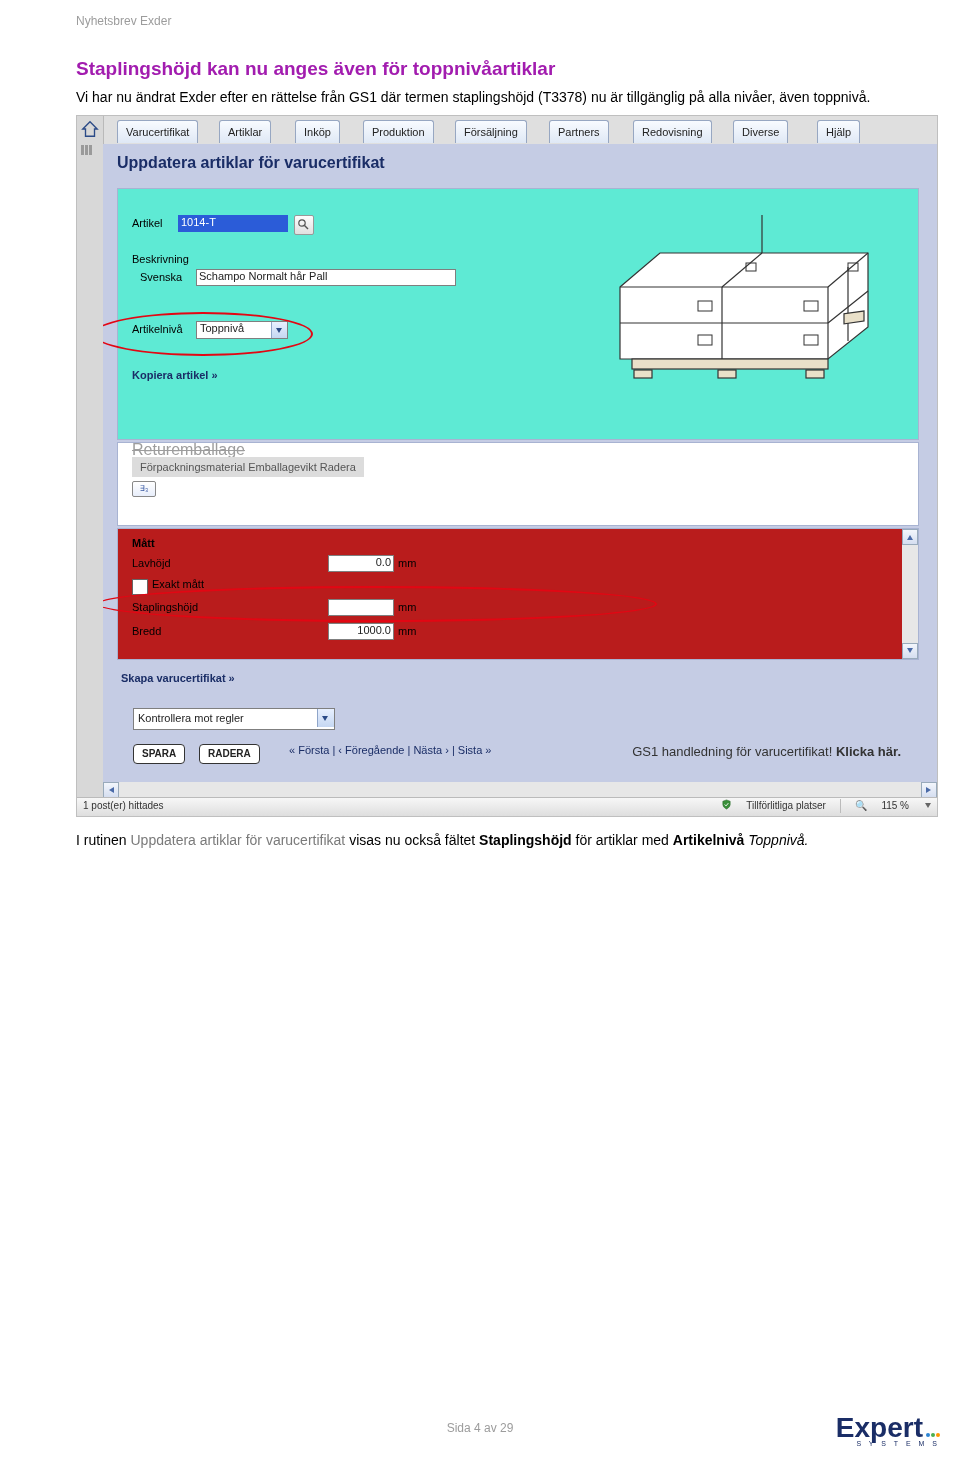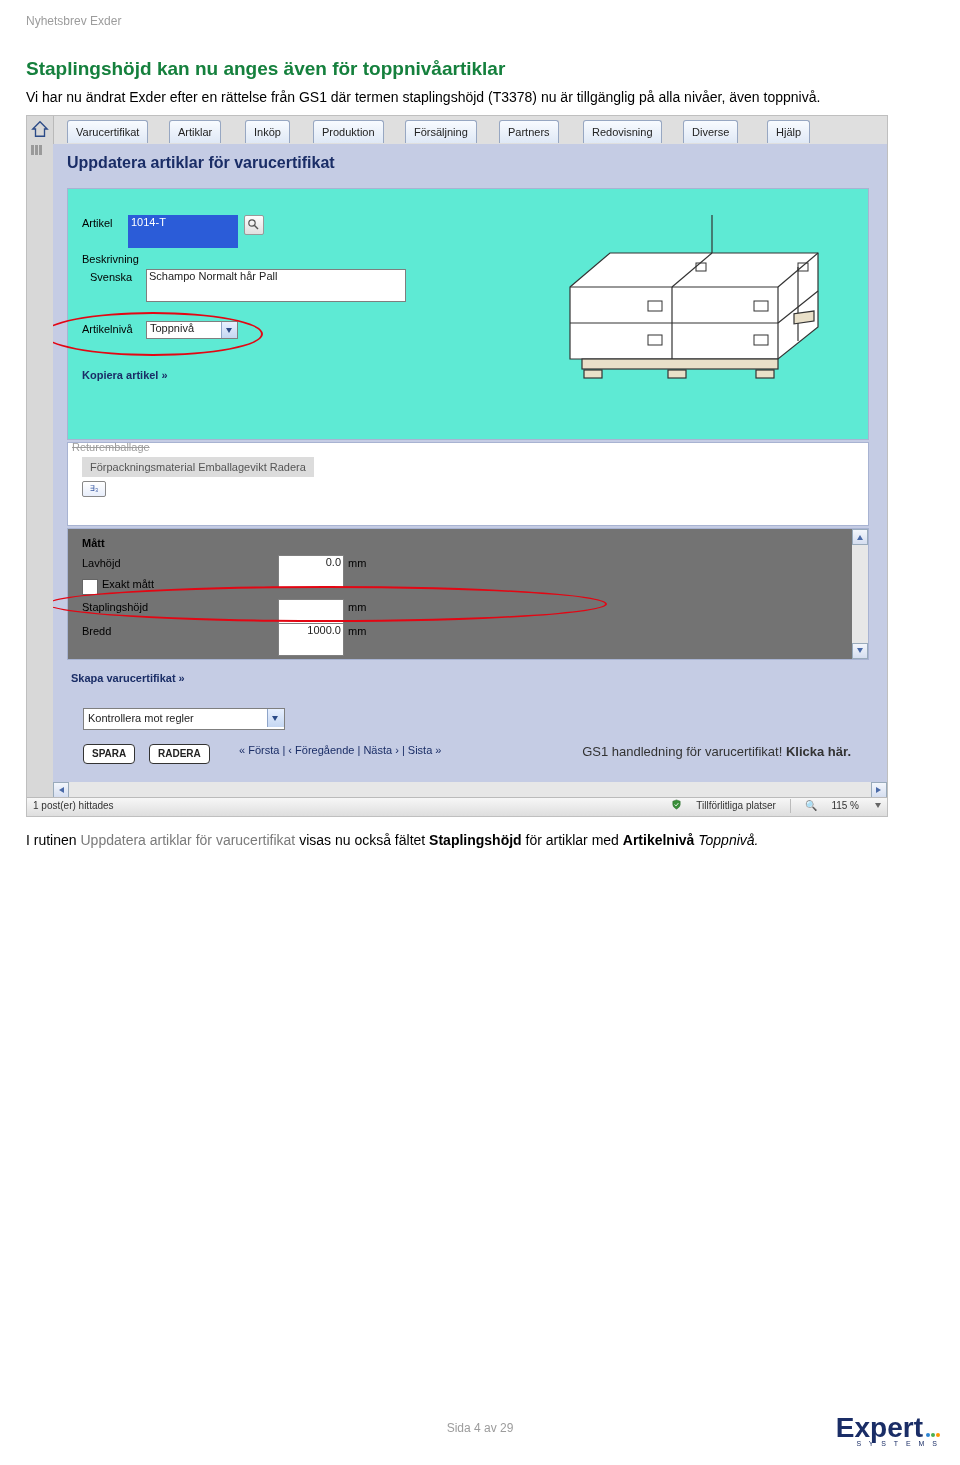--- a/index.html
+++ b/index.html
@@ -1,18 +1,18 @@
 <!DOCTYPE html>
 <html><head>
 <meta charset="utf-8">
 <style>
   html,body{margin:0;padding:0;background:#fff;font-family:Arial,Helvetica,sans-serif;font-size:12px;color:#222}
-  .page{width:960px;min-height:1465px;margin:0 auto;position:relative;padding:14px 50px 0 26px;box-sizing:border-box}
+  .page{width:960px;min-height:1465px;margin:0 auto;position:relative;padding:14px 50px 0 76px;box-sizing:border-box}
   .kicker{color:#9c9c9c;font-size:12px}
-  h1{font-size:19px;font-weight:bold;margin:30px 0 8px 0;color:#15803d}
+  h1{font-size:19px;font-weight:bold;margin:30px 0 8px 0;color:#a21caf}
   p.body{font-size:14px;line-height:1.35;color:#000;margin:0 0 8px 0;max-width:820px}
   p.body-after{font-size:14px;line-height:1.35;color:#000;margin:14px 0 0 0;max-width:860px}
   .grey{color:#7a7a7a}
   .italic{font-style:italic}
 
   .shot{width:860px;height:700px;margin-top:8px;position:relative;background:#dfdfdf;border:1px solid #bfbfbf;overflow:hidden}
   .leftstrip{position:absolute;left:0;top:0;bottom:0;width:26px;background:#d8d8d8;border-right:1px solid #b9b9b9}
   .leftstrip .home{position:absolute;left:4px;top:4px}
   .leftstrip .home svg{width:18px;height:18px}
   .leftstrip .sep{position:absolute;left:4px;top:28px;width:16px;height:10px}
@@ -20,39 +20,39 @@
 
   .tabbar{position:absolute;left:26px;right:0;top:0;height:28px}
   .tab{position:absolute;top:4px;height:22px;line-height:22px;padding:0 8px;background:linear-gradient(#f8fbff,#dfe8f5);border:1px solid #97a7c2;border-bottom:none;border-radius:3px 3px 0 0;font-size:11px;color:#222;white-space:nowrap}
 
   .canvas{position:absolute;left:26px;top:28px;right:0;bottom:24px;background:#c5cce4;overflow:hidden}
 
   .pagetitle{position:absolute;left:14px;top:10px;font-size:16px;font-weight:bold;color:#1a2d66}
 
   .panel-top{position:absolute;left:14px;top:44px;width:800px;height:250px;background:#5eead4;border:1px solid #a8b3d2}
   .lbl{position:absolute;font-size:11px;color:#000}
-  .inp{position:absolute;height:33px;background:#fff;border:1px solid #333;font-size:11px;padding:0 2px;box-sizing:border-box}
+  .inp{position:absolute;height:17px;background:#fff;border:1px solid #333;font-size:11px;padding:0 2px;box-sizing:border-box}
   .inp.light{border:1px solid #7f7f7f}
   .mag{position:absolute;width:18px;height:18px;background:linear-gradient(#fdfdfd,#e0e0e0);border:1px solid #999;border-radius:2px}
   .mag svg{position:absolute;left:2px;top:2px;width:12px;height:12px}
   .sel{position:absolute;height:18px;background:#fff;border:1px solid #7f7f7f;font-size:11px;padding:0 16px 0 3px;box-sizing:border-box}
   .sel .arrow{position:absolute;right:0;top:0;width:15px;height:16px;background:linear-gradient(#e8f0ff,#c5d7f2);border-left:1px solid #8fa5c9}
   .sel .arrow:before{content:"";position:absolute;left:4px;top:6px;border-left:3px solid transparent;border-right:3px solid transparent;border-top:5px solid #2b4a87}
   .linklike{position:absolute;color:#1a2d66;font-weight:bold;font-size:11px}
 
   .oval{position:absolute;border:2px solid #e30613;border-radius:50%}
 
   .pallet{position:absolute;right:30px;top:18px;width:280px;height:180px}
 
   .panel-mid{position:absolute;left:14px;top:298px;width:800px;height:82px;background:#fff;border:1px solid #a8b3d2}
-  .midcut{position:absolute;left:4px;top:-2px;font-size:11px;color:#9d9d9d;text-decoration:line-through}
+  .midcut{position:absolute;left:14px;top:-2px;font-size:16px;color:#9d9d9d;text-decoration:line-through}
   .greyhdr{position:absolute;left:14px;top:14px;height:20px;padding:0 8px;line-height:20px;background:#dcdcdc;font-size:11px;color:#555}
   .tinybadge{position:absolute;left:14px;top:38px;width:22px;height:14px;border:1px solid #888;border-radius:2px;font-size:8px;text-align:center;line-height:14px;color:#3b5aa3;background:linear-gradient(#fff,#e8eefb)}
 
-  .panel-matt{position:absolute;left:14px;top:384px;width:800px;height:130px;background:#737373;border:1px solid #a8b3d2}
+  .panel-matt{position:absolute;left:14px;top:384px;width:800px;height:130px;background:#b91c1c;border:1px solid #a8b3d2}
   .chk{position:absolute;width:14px;height:14px;border:1px solid #666;background:#fff}
 
   .scrollbar{position:absolute;right:0;top:0;bottom:0;width:16px;background:#e7e7e7}
   .scrollbar .sarrow{position:absolute;left:0;width:16px;height:16px;background:linear-gradient(#f3f6fc,#d5def0);border:1px solid #9ab;box-sizing:border-box}
   .scrollbar .sarrow.top{top:0}
   .scrollbar .sarrow.bot{bottom:0}
   .scrollbar .sarrow:before{content:"";position:absolute;left:4px;border-left:3px solid transparent;border-right:3px solid transparent}
   .scrollbar .sarrow.top:before{top:5px;border-bottom:5px solid #4a6aa8}
   .scrollbar .sarrow.bot:before{bottom:5px;border-top:5px solid #4a6aa8}
 

